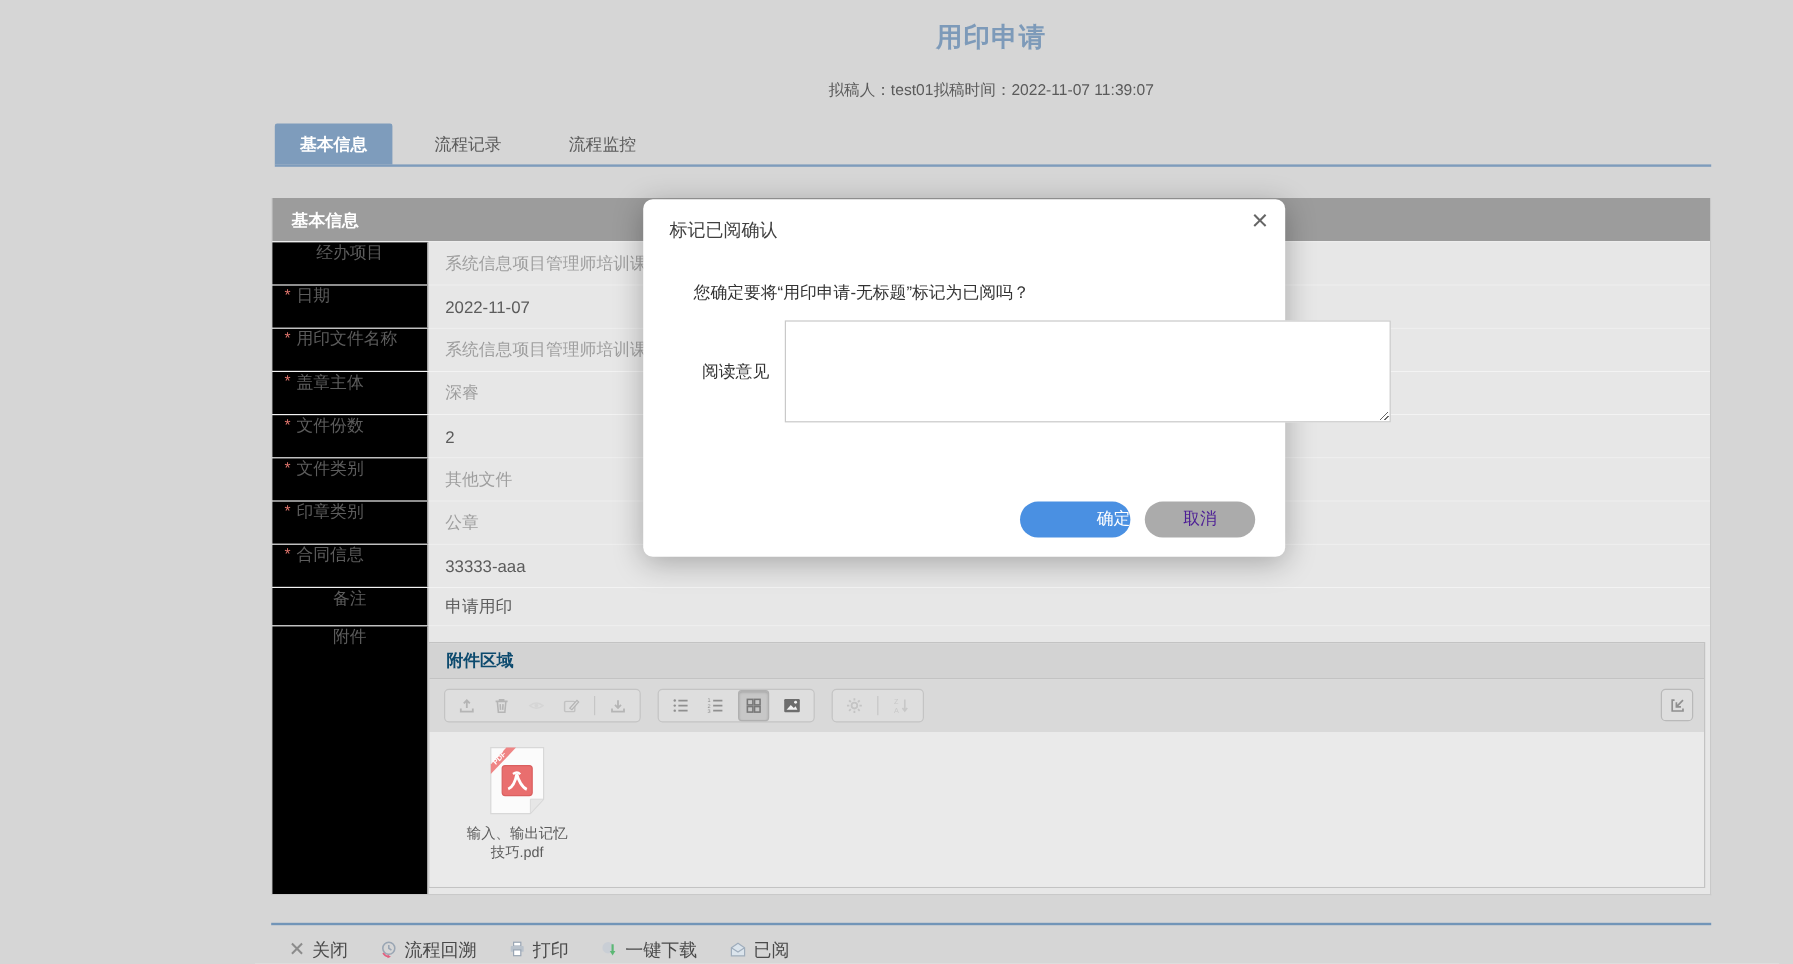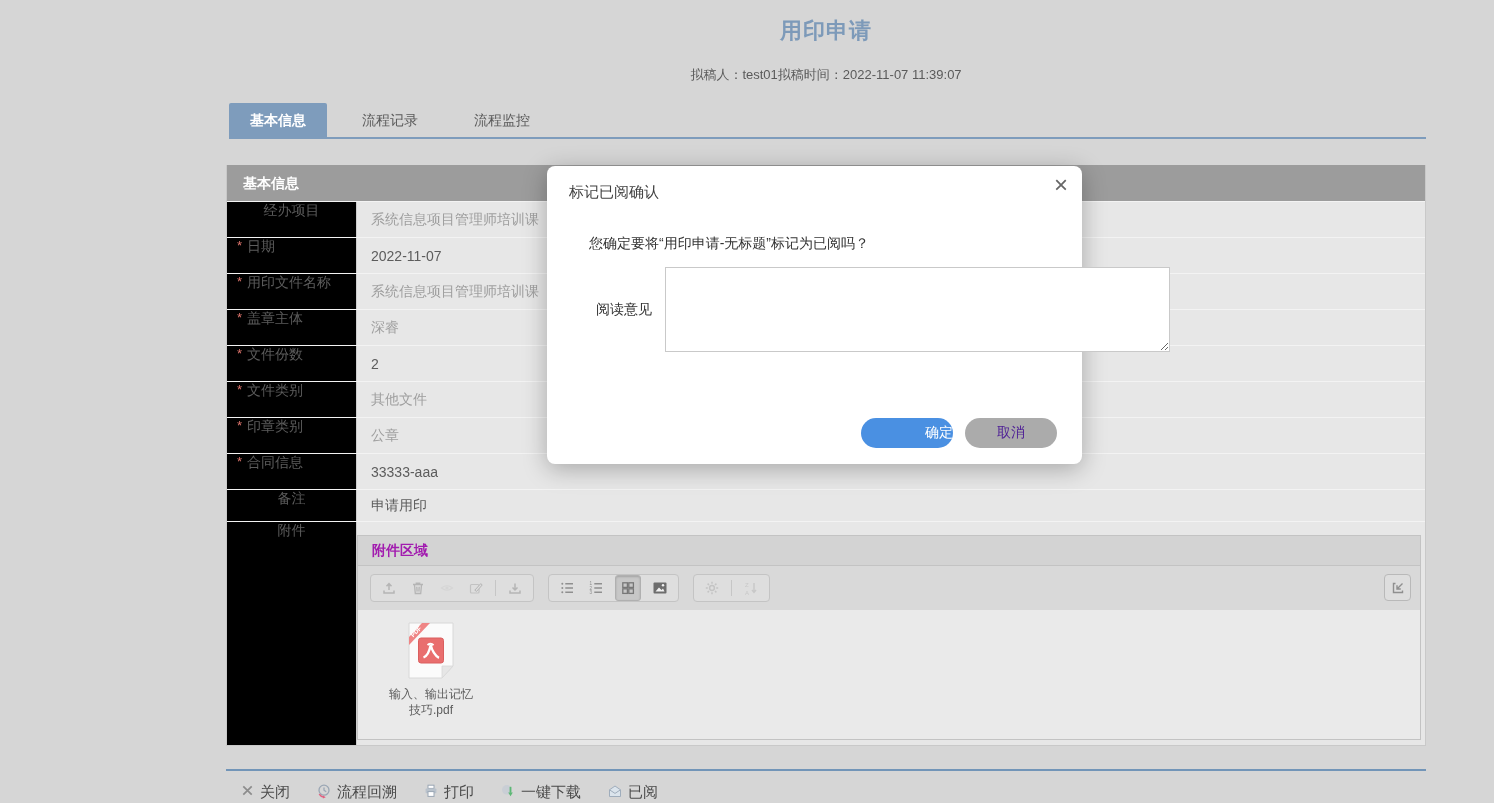--- a/index.html
+++ b/index.html
@@ -35,42 +35,42 @@
   .tlabel.center { justify-content:center; padding-left:0; }
   .req { color:#e0756d; margin-right:5px; font-size:13px; }
   .tvalue { flex:1; background:#e7e7e7; display:flex; align-items:center; padding-left:14px;
     font-size:14px; color:#5c5c5c; }
   .tvalue.muted { color:#9e9e9e; }
   .trow.attach { height:224px; }
   .attach-cell { flex:1; background:#e7e7e7; padding:13px 4px 5px 0; }
 
   .panel { height:100%; border:1px solid #c3c3c3; display:flex; flex-direction:column; background:#eaeaea; }
   .panel-head { height:30px; flex:none; background:#d3d3d3; border-bottom:1px solid #c3c3c3;
-    font-weight:bold; font-size:14px; color:#a21caf; line-height:29px; padding-left:14px; }
+    font-weight:bold; font-size:14px; color:#0c4a6e; line-height:29px; padding-left:14px; }
   .panel-toolbar { height:44px; flex:none; background:#d9d9d9; display:flex; align-items:center;
     padding-left:12px; gap:14px; position:relative; }
   .btn-group { display:flex; align-items:center; gap:9px; border:1px solid #c4c4c4;
     border-radius:4px; padding:0 8px; height:28px; background:#dedede; }
   .tool-btn { width:20px; height:20px; display:flex; align-items:center; justify-content:center; cursor:pointer; }
   .tool-btn.active { width:26px; height:26px; background:#c7c7c7; border:1px solid #b0b0b0;
     border-radius:3px; box-shadow:inset 0 1px 2px rgba(0,0,0,.18); }
   .vdiv { width:1px; height:16px; background:#c6c6c6; }
   .corner-btn { position:absolute; right:9px; top:8px; width:27px; height:27px;
     border:1px solid #b9b9b9; border-radius:4px; display:flex; align-items:center;
     justify-content:center; background:#dedede; cursor:pointer; }
   .panel-body { flex:1; background:#eaeaea; padding:12px 0 0 30px; }
   .file-item { width:86px; text-align:center; cursor:pointer; }
   .file-caption { font-size:12px; color:#5c5c5c; line-height:16px; margin-top:6px; }
 
   .footer-line { position:absolute; left:0; top:769px; width:1200px; border-top:2px solid #7295b8; }
   .footer-bar { position:absolute; left:14px; top:783px; display:flex; gap:26px; align-items:center; }
   .footer-item { display:flex; align-items:flex-start; gap:5px; font-size:15px; color:#4a4a4a; cursor:pointer; }
 
   .modal { position:absolute; left:536px; top:166px; width:535px; height:298px; background:#fff;
-    border-radius:8px; box-shadow:0 5px 25px rgba(0,0,0,.28); z-index:10;margin-left:11px; }
+    border-radius:8px; box-shadow:0 5px 25px rgba(0,0,0,.28); z-index:10; }
   .modal-title { position:absolute; left:22px; top:17px; font-size:15px; color:#404040; }
   .modal-close { position:absolute; right:14px; top:5px; font-size:24px; color:#666;
     cursor:pointer; font-weight:300; line-height:1.2; }
   .modal-msg { position:absolute; left:42px; top:69px; font-size:14px; color:#333; }
   .comment-label { position:absolute; left:49px; top:135px; font-size:14px; color:#333; }
   .comment-box { position:absolute; left:118px; top:101px; width:505px; height:85px;
     border:1px solid #c9c9c9; resize:both; padding:6px; background:#fff;
     font-family:"Liberation Sans", sans-serif; font-size:13px; }
   .modal-actions { position:absolute; right:25px; top:252px; display:flex; gap:12px; }
   .btn { width:92px; height:30px; border:none; border-radius:16px; color:#fff; font-size:14px; cursor:pointer; }

